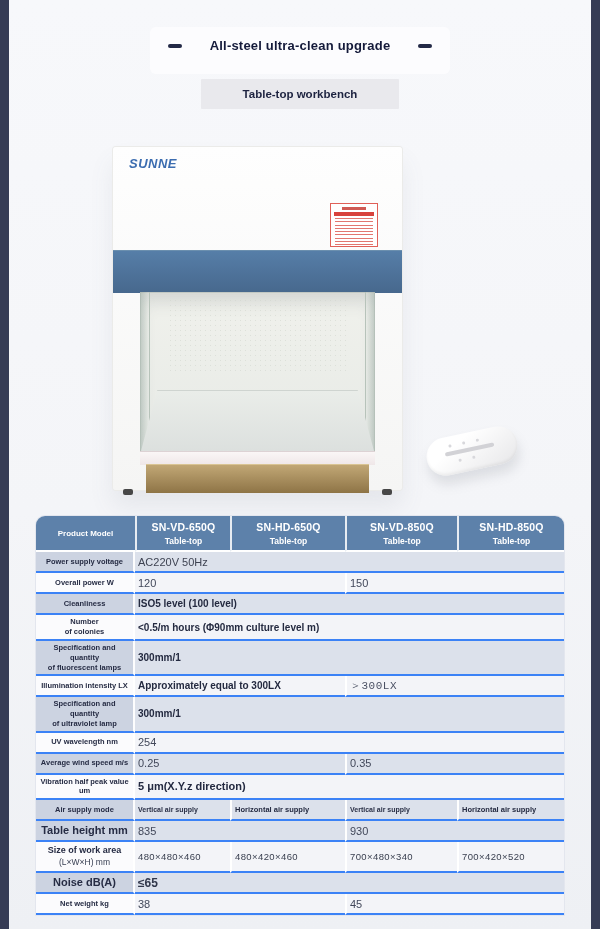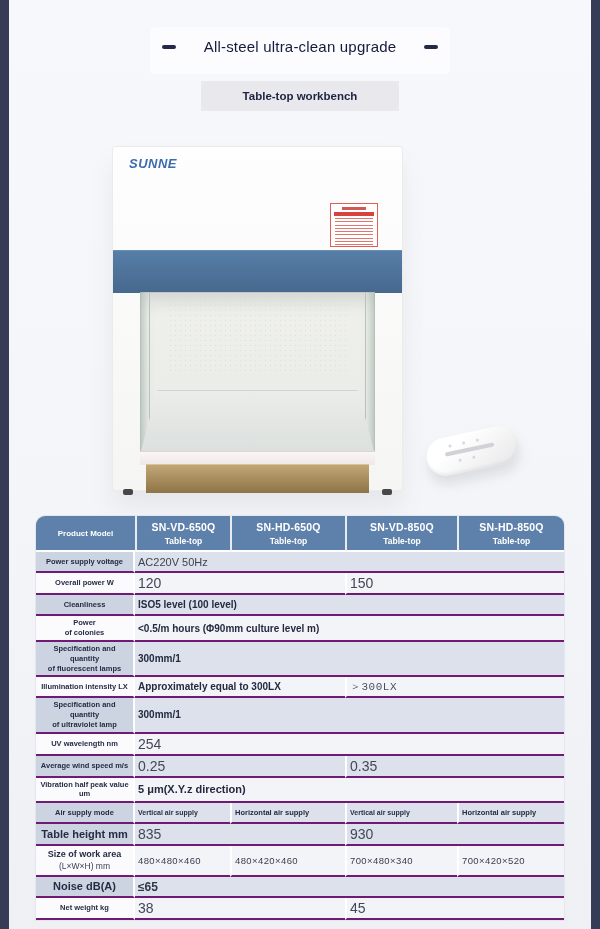--- a/index.html
+++ b/index.html
@@ -10,21 +10,21 @@
   }
   
   .sidebar{position:absolute;top:0;bottom:0;width:9px;background:#363c55;}
   .sidebar.left{left:0}.sidebar.right{right:0}
 
   
   .hero{position:absolute;left:9px;right:9px;top:0;text-align:center;}
   .title-plate{position:absolute;left:141px;top:27px;width:300px;height:47px;background:#fcfcfe;border-radius:6px;}
   .title-row{position:relative;padding-top:38px;display:flex;justify-content:center;align-items:center;gap:28px;}
   .title-dash{width:14px;height:4px;background:#232946;border-radius:2px;}
-  h1.page-title{margin:0;font-size:15px;font-weight:400;color:#141a3a;letter-spacing:.2px;}
+  h1.page-title{margin:0;font-size:13px;font-weight:700;color:#141a3a;letter-spacing:.2px;}
   .badge{display:inline-block;margin-top:26px;padding:9px 42px;background:#e9e9ed;border-radius:1px;
          font-size:11.5px;font-weight:700;color:#1d2340;}
 
   
   .figure{position:absolute;left:0;top:128px;width:544px;height:382px;}
   .cabinet{position:absolute;left:113px;top:19px;width:289px;height:343px;}
   .cab-body{position:absolute;inset:0;background:linear-gradient(180deg,#fefefe,#f5f5f4);
             border-radius:3px;box-shadow:0 0 0 1px #ebebe9,0 16px 24px rgba(100,110,130,.10);}
   .cab-logo{position:absolute;left:16px;top:9px;font-style:italic;font-weight:800;font-size:13px;
             color:#3c6db0;letter-spacing:.5px;}
@@ -65,35 +65,35 @@
   
   .spec{position:absolute;left:36px;top:516px;width:528px;border-radius:9px 9px 0 0;overflow:hidden;
         box-shadow:0 0 0 1px #e3e6ee;}
   table{width:528px;border-collapse:separate;border-spacing:0;table-layout:fixed;}
   thead th{height:36px;box-sizing:border-box;background:#5d81aa;color:#fff;vertical-align:middle;
            border-bottom:2px solid #fff;padding:2px;}
   thead th + th{border-left:2px solid rgba(255,255,255,.85);}
   .plabel{font-size:8px;font-weight:700;text-align:center;}
   .model-name{font-size:10.5px;font-weight:700;letter-spacing:.2px;}
   .model-sub{font-size:8.5px;font-weight:700;margin-top:3px;}
-  tbody th,tbody td{height:21px;box-sizing:border-box;padding:2px 3px;border-bottom:2px solid #701a75;
+  tbody th,tbody td{height:21px;box-sizing:border-box;padding:2px 3px;border-bottom:2px solid #3b82f6;
                     vertical-align:middle;}
   tr.h26>th,tr.h26>td{height:26px;}
   tr.h31>th,tr.h31>td{height:31px;}
   tbody th{border-right:2px solid rgba(255,255,255,.95);}
   tbody td + td{border-left:2px solid rgba(255,255,255,.95);}
   tr.t th{background:#ccd3e1;} tr.t td{background:#dce1eb;}
   tr.w th{background:#fbfbfd;} tr.w td{background:#f3f4f8;}
   tbody th{font-size:7.5px;font-weight:700;color:#262c44;line-height:1.3;}
   tbody th .l1,tbody th .l2{display:block;}
   th.md .l1{font-size:9px;}
   .md2{font-size:8.5px;font-weight:400;color:#3a4154;}
   th.lg .l1{font-size:11px;font-weight:800;}
   td.v{font-size:11px;color:#3e4352;}
-  td.num{font-size:14px;color:#42485a;}
+  td.num{font-size:11px;color:#42485a;}
   td.b{font-size:10px;font-weight:700;color:#242a40;}
   td.b9{font-size:10px;font-weight:700;color:#242a40;}
   td.b11{font-size:11px;font-weight:700;color:#232940;}
   td.gt{font-size:11px;color:#4a5063;letter-spacing:.5px;font-family:Liberation Mono, monospace;}
   td.le{font-size:12px;font-weight:600;color:#31374a;}
   td.sm{font-size:7px;font-weight:600;color:#2a3046;}
   td.smb{font-size:7.5px;font-weight:700;color:#242a40;}
   td.dim{font-size:9.5px;color:#383e4e;letter-spacing:.4px;}
 </style>
 </head>
@@ -188,21 +188,21 @@
         <td colspan="2" class="num">150</td>
       </tr>
       <tr class="t">
         <th>
             <span class="l1">Cleanliness</span>
           </th>
         <td colspan="4" class="b">ISO5 level (100 level)</td>
       </tr>
       <tr class="w h26">
         <th>
-            <span class="l1">Power</span>
+            <span class="l1">Number</span>
             <span class="l2">of colonies</span>
           </th>
         <td colspan="4" class="b">&lt;0.5/m hours (Φ90mm culture level m)</td>
       </tr>
       <tr class="t h26">
         <th>
             <span class="l1">Specification and quantity</span>
             <span class="l2">of fluorescent lamps</span>
           </th>
         <td colspan="4" class="b">300mm/1</td>

